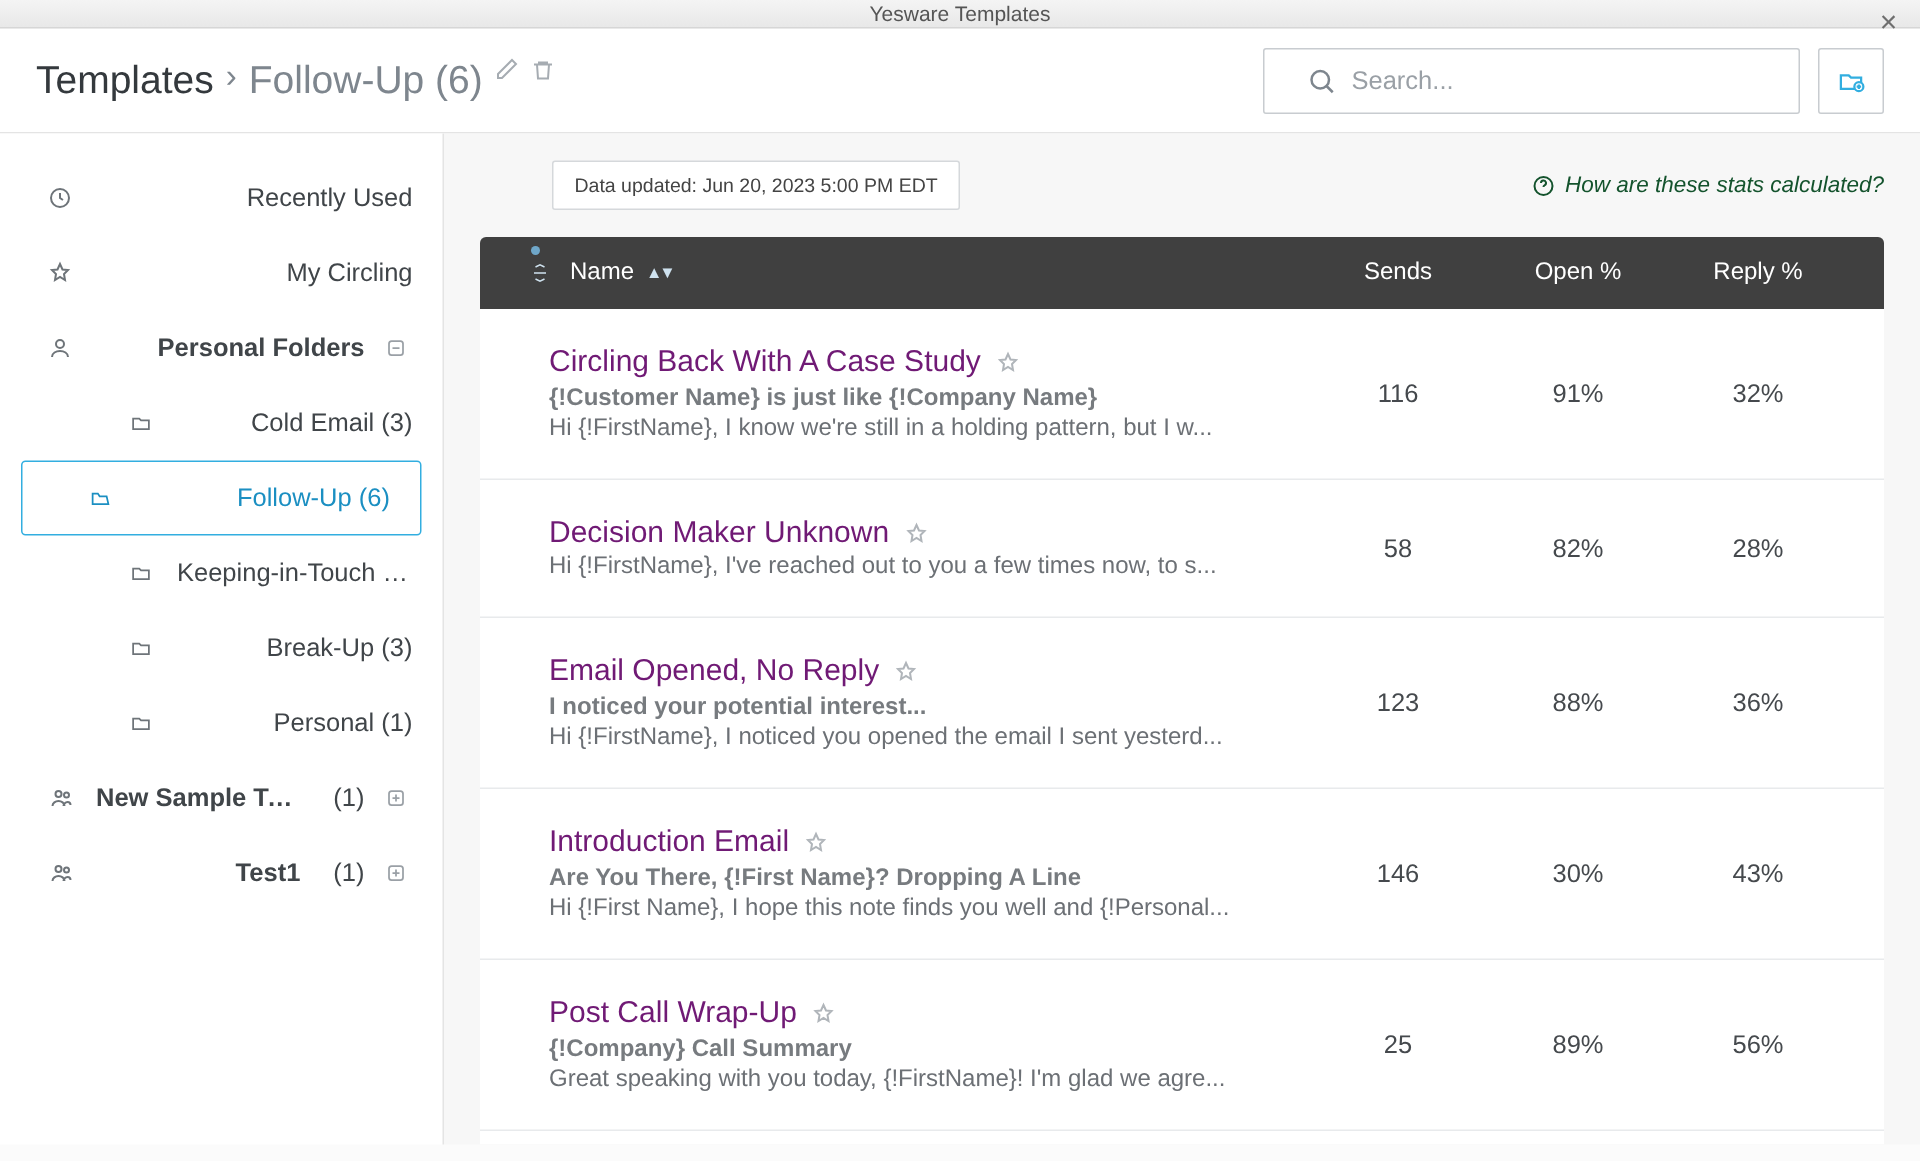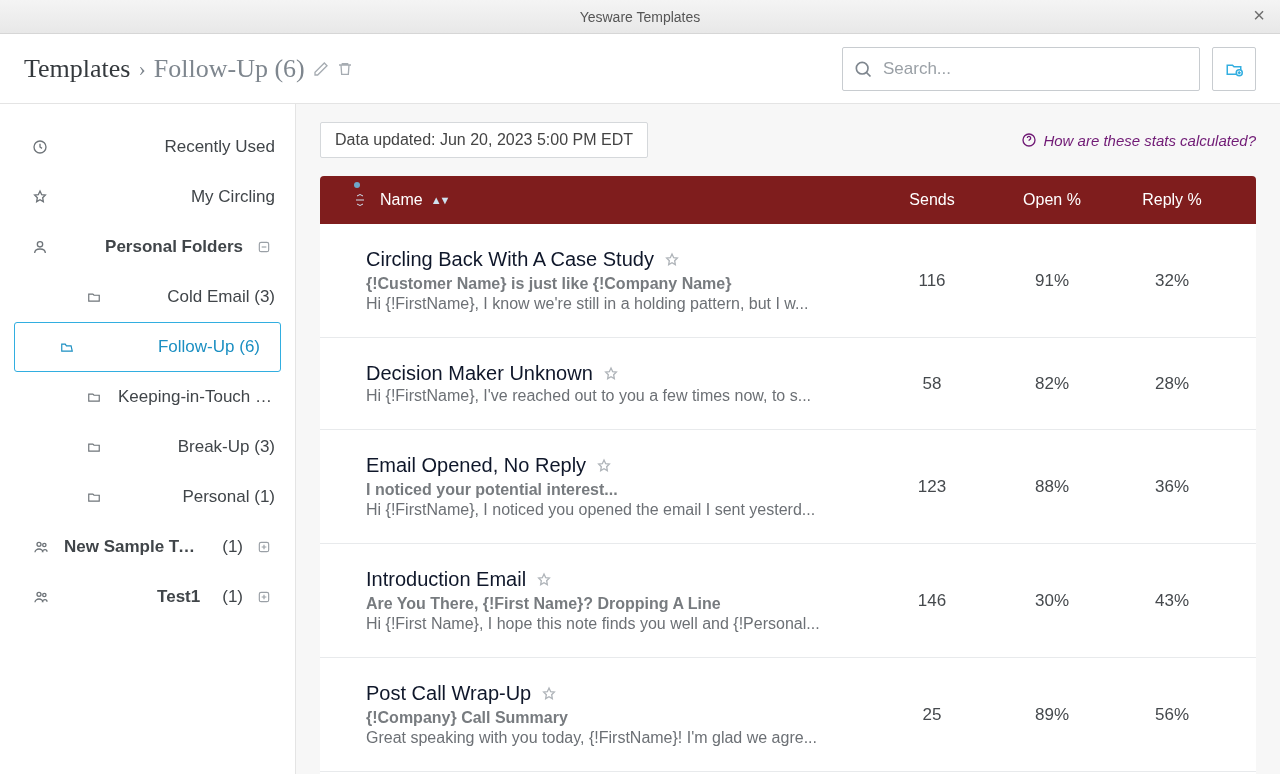--- a/index.html
+++ b/index.html
@@ -6,21 +6,21 @@
   body {
     font-family: -apple-system, BlinkMacSystemFont, "Segoe UI", Helvetica, Arial, sans-serif;
     background: #fbfbfb;
     width: 1280px;
     height: 774px;
     overflow: hidden;
     color: #333;
   }
   
   .titlebar {
-    height: 34px;
+    height: 19px;
     background: linear-gradient(#f4f4f4, #e8e8e8);
     border-bottom: 1px solid #d6d6d6;
     display: flex;
     align-items: center;
     justify-content: center;
     position: relative;
     font-size: 14px;
     color: #555;
   }
   .titlebar .close {
@@ -39,26 +39,24 @@
   .header {
     height: 70px;
     border-bottom: 1px solid #e4e4e4;
     background: #fff;
     display: flex;
     align-items: center;
     padding: 0 24px;
   }
   .breadcrumb {
     display: flex;
-    align-items: center;
     font-size: 26px;
     font-weight: 500;
     color: #34393d;
     gap: 8px;
-    font-family: Liberation Serif, serif;
   }
   .breadcrumb .folder {
     color: #7e868e;
     font-weight: 400;
   }
   .breadcrumb .chev {
     color: #7e868e;
     font-size: 22px;
   }
   .breadcrumb .edit, .breadcrumb .trash {
@@ -67,21 +65,21 @@
     cursor: pointer;
   }
   .header-spacer { flex: 1; }
   .search {
     display: flex;
     align-items: center;
     border: 1px solid #c8ccd0;
     border-radius: 2px;
     height: 44px;
     width: 358px;
-    padding: 0 10px;
+    padding: 0 28px;
     gap: 10px;
     color: #7e868e;
   }
   .search input {
     border: none;
     outline: none;
     font-size: 17px;
     flex: 1;
     color: #555;
   }
@@ -166,37 +164,38 @@
   .meta-row {
     display: flex;
     align-items: center;
     padding: 18px 24px;
     gap: 16px;
   }
   .badge {
     border: 1px solid #d5d8db;
     background: #fff;
     padding: 8px 14px;
-    font-size: 16px;
+    font-size: 13px;
     color: #444;
     border-radius: 2px;
+    margin-left: 48px;
   }
   .meta-spacer { flex: 1; }
   .stats-link {
     display: flex;
     align-items: center;
     gap: 6px;
-    color: #701a75;
+    color: #14532d;
     font-style: italic;
     font-size: 15px;
     cursor: pointer;
   }
   
   .thead {
-    background: #7f1d1d;
+    background: #404040;
     color: #fff;
     display: flex;
     align-items: center;
     height: 48px;
     padding: 0 24px 0 34px;
     font-size: 16px;
     border-radius: 4px 4px 0 0;
     margin: 0 24px;
     position: relative;
     justify-content: flex-end;
@@ -226,21 +225,21 @@
   }
   .row {
     display: flex;
     padding: 24px 24px 24px 46px;
     border-bottom: 1px solid #e8eaec;
     cursor: pointer;
   }
   .row .content { flex: 1; min-width: 0; padding-right: 20px; }
   .row .title {
     font-size: 20px;
-    color: #0f172a;
+    color: #701a75;
     font-weight: 400;
     display: flex;
     align-items: center;
     gap: 10px;
   }
   .row .star { color: #b0b5ba; font-size: 16px; cursor: pointer; }
   .row .subject {
     font-size: 16px;
     font-weight: 700;
     color: #777b7f;

